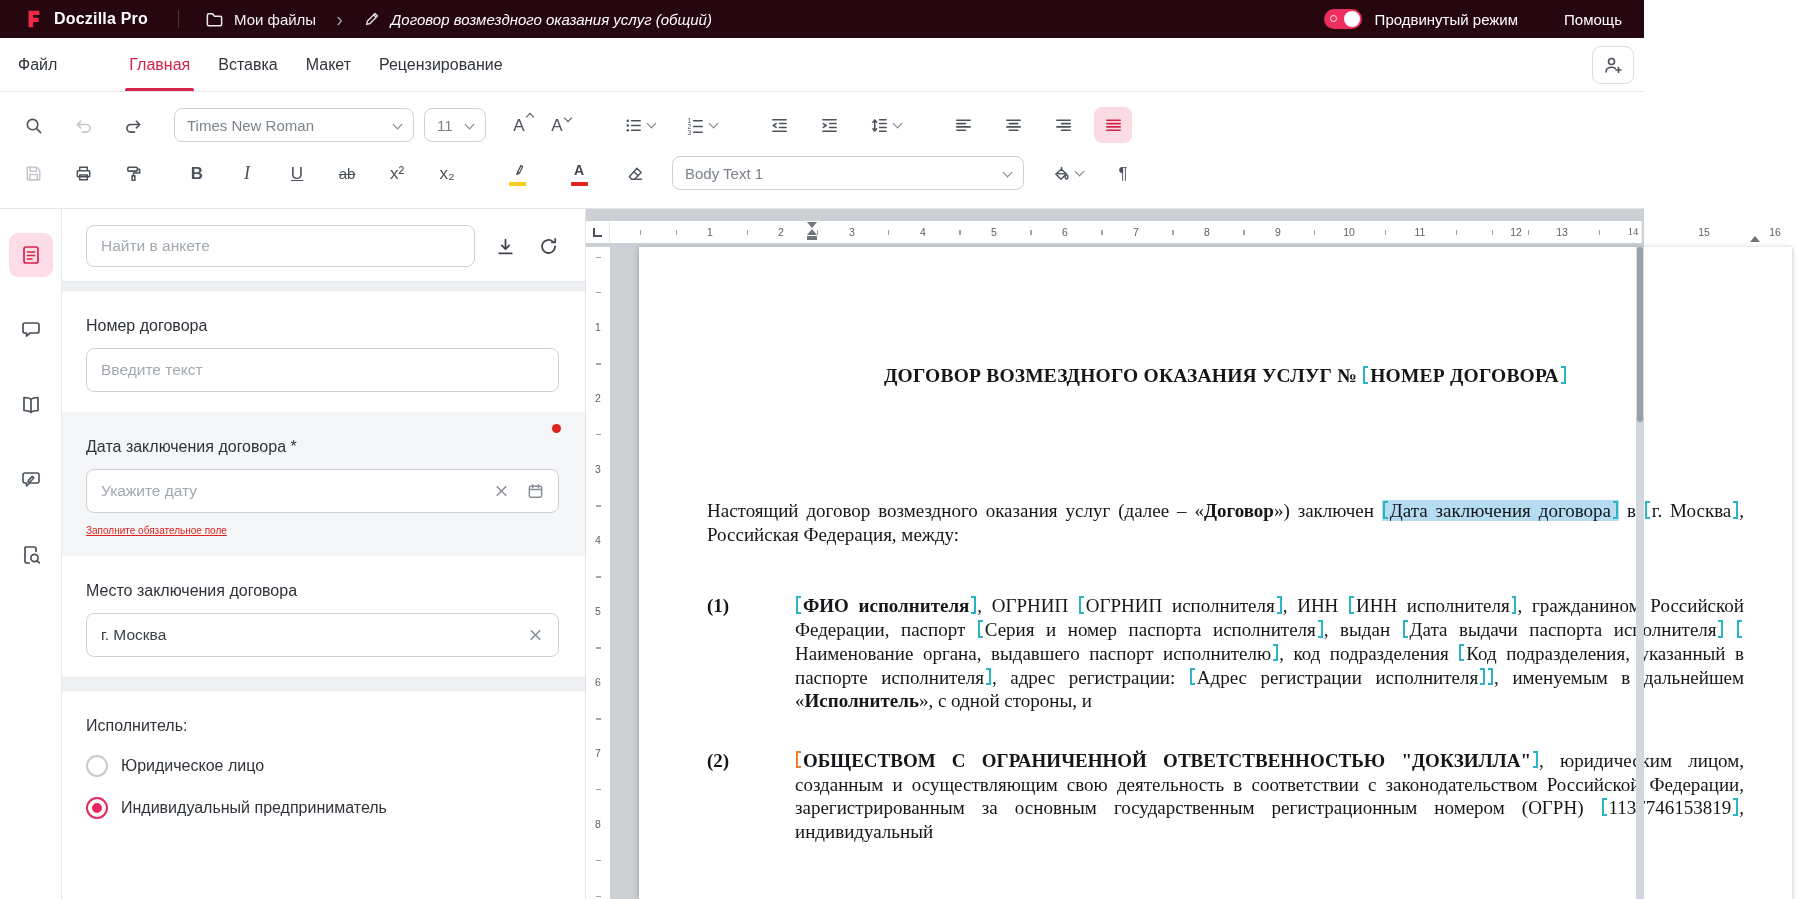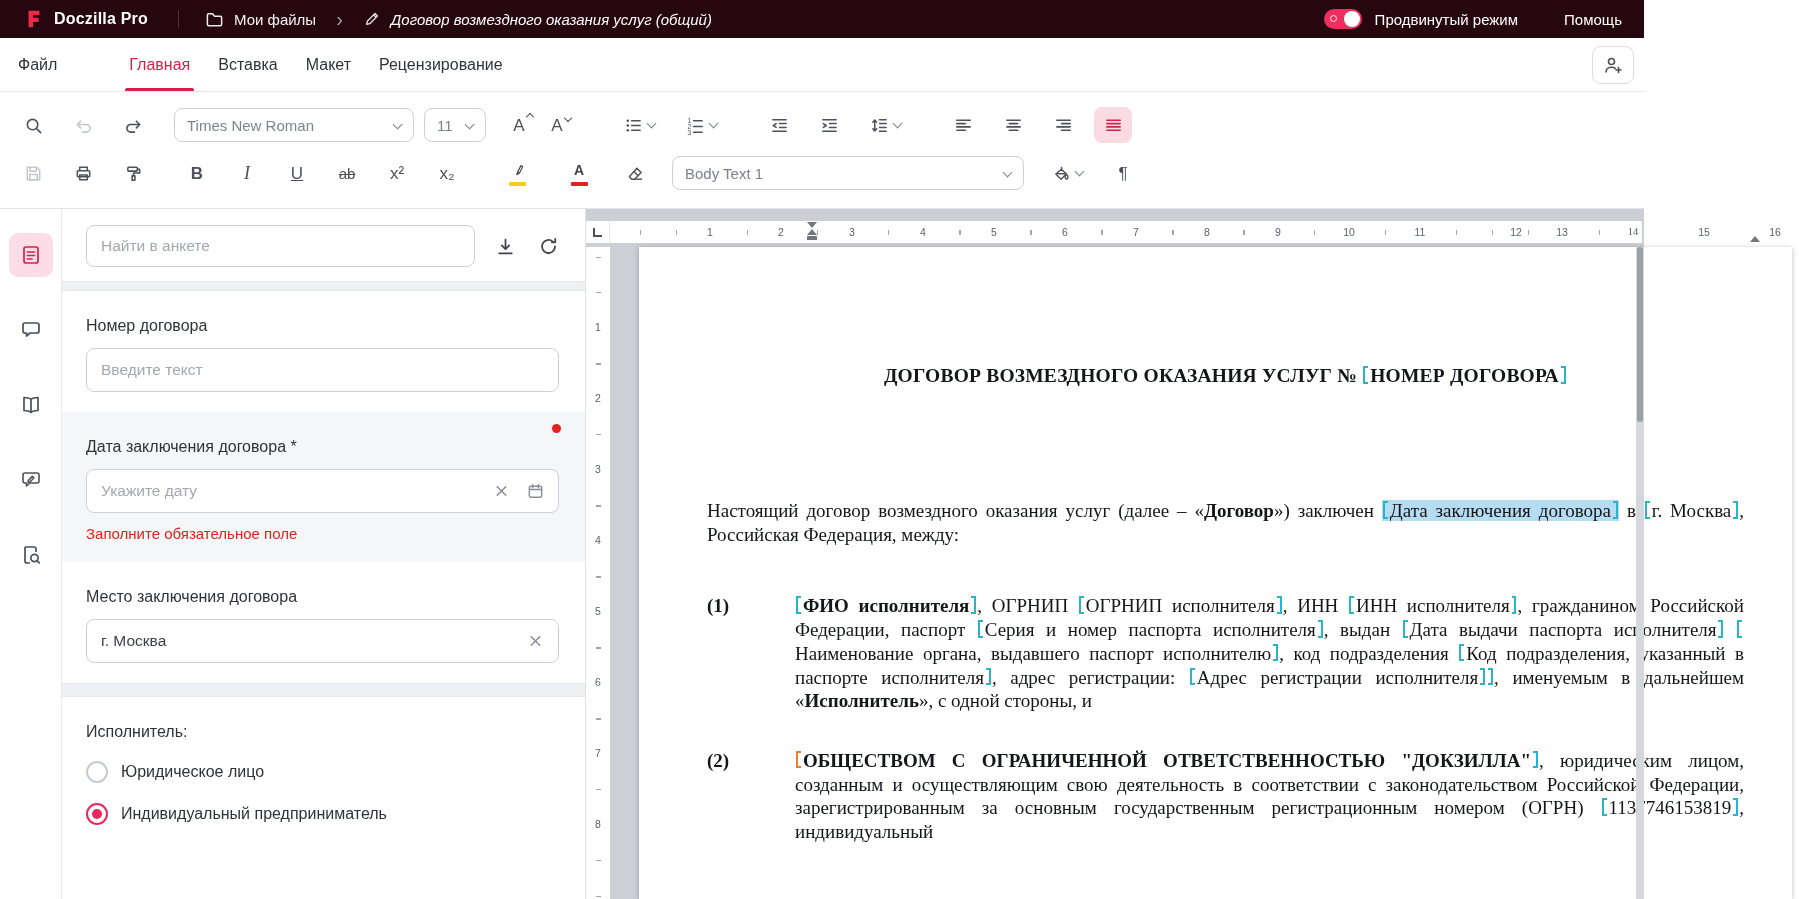--- a/index.html
+++ b/index.html
@@ -92,21 +92,21 @@
   .fgroup label.flabel{display:block;font-size:16px;color:#2e333a;margin-bottom:13px;}
   .fgroup input{width:100%;height:44px;border:1px solid var(--border);border-radius:8px;padding:0 14px;font-size:15.5px;font-family:inherit;color:#3a3f46;outline:none;background:#fff;}
   .fgroup input::placeholder{color:#a2a8b0;}
   .date-group{background:#f5f6f8;}
   .input-wrap{position:relative;}
   .input-wrap .inbtn{position:absolute;top:50%;transform:translateY(-50%);background:none;border:none;color:#878d95;cursor:pointer;display:flex;padding:2px;}
   .input-wrap .inbtn svg{width:19px;height:19px;}
   .inbtn.pos1{right:12px;}
   .inbtn.pos2{right:46px;}
   .req-dot{position:absolute;top:12px;right:24px;width:9px;height:9px;border-radius:50%;background:var(--err);}
-  .err-msg{margin-top:12px;font-size:15px;color:var(--err);}
+  .err-msg{margin-top:12px;font-size:10px;color:var(--err);text-decoration:underline;}
   .exec-label{font-size:16px;color:#2e333a;margin-bottom:20px;}
   .radio{display:flex;align-items:center;gap:13px;font-size:16px;color:#2e333a;margin-bottom:20px;cursor:pointer;}
   .rb{width:22px;height:22px;border-radius:50%;border:2px solid #c6cad0;background:#fff;flex:0 0 auto;position:relative;}
   .rb.checked{border-color:#e8285f;}
   .rb.checked::after{content:"";position:absolute;left:4px;top:4px;width:10px;height:10px;border-radius:50%;background:#e8285f;}
 
   
   .doc-area{flex:1;position:relative;background:#ccd0d5;min-width:0;}
   .ruler-corner{position:absolute;left:0;top:12px;width:24px;height:22px;background:#fff;border-right:1px solid #e1e4e8;display:flex;align-items:center;justify-content:center;cursor:pointer;}
   .Lmark{width:9px;height:9px;border-left:2px solid #4b525b;border-bottom:2px solid #4b525b;}

